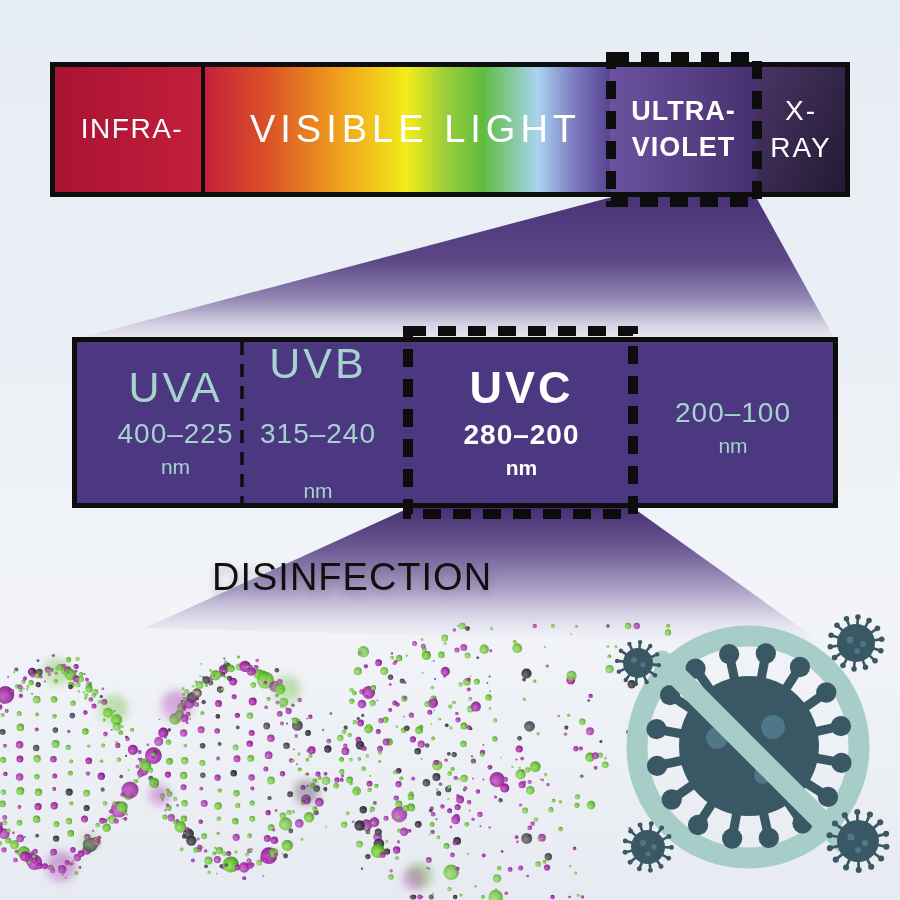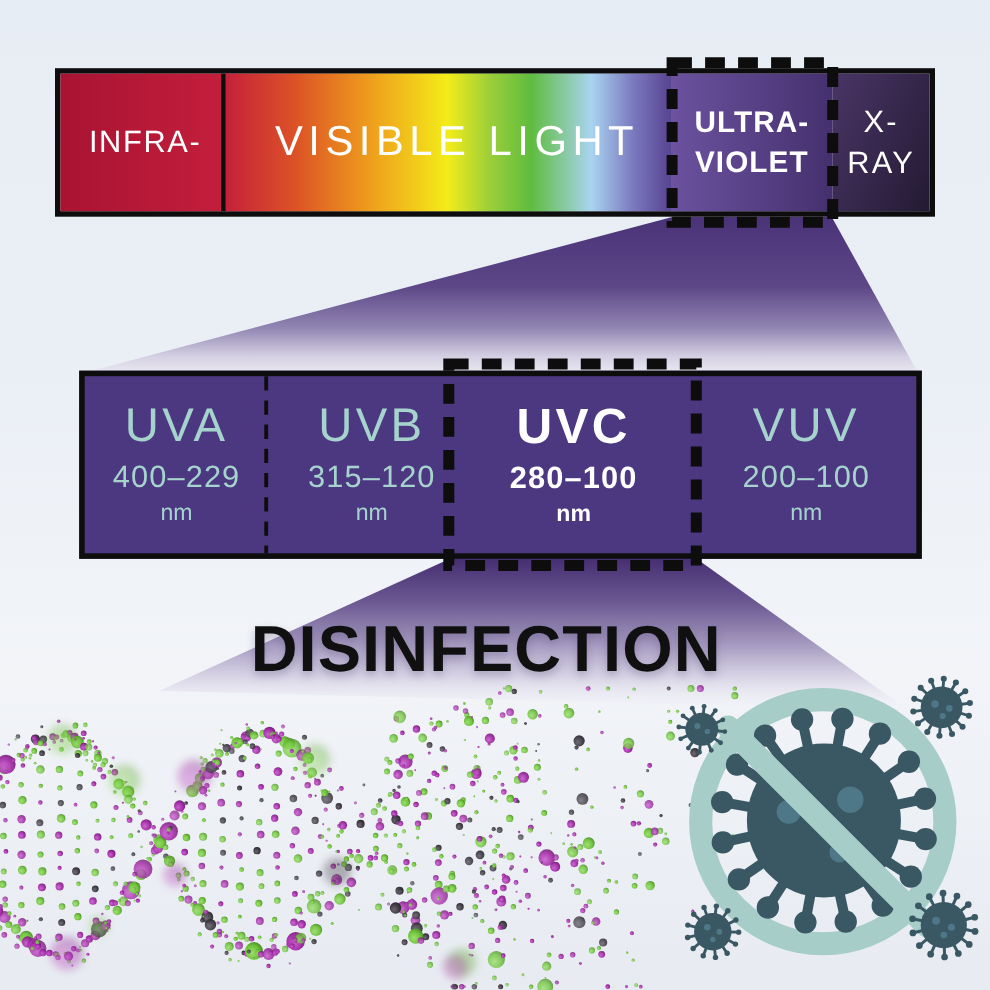--- a/index.html
+++ b/index.html
@@ -19,33 +19,33 @@
     align-items:center;justify-content:center;text-align:center;}
   .seg-ir{left:0;width:154px;}
   .seg-visible{left:130px;width:425px;border-left:4px solid var(--bar-outline,#0d0d0d);box-sizing:border-box;margin-left:16px;}
   .seg-uv{left:555px;width:147px;}
   .seg-xray{left:702px;width:88px;}
   .seg-label{color:#fff;font-size:28px;letter-spacing:1.5px;line-height:1.32;}
   .seg-label span{display:block;}
   .seg-visible .seg-label{font-size:38px;letter-spacing:5px;}
   .seg-uv .seg-label{font-weight:700;font-size:27px;letter-spacing:1px;}
   .seg-xray .seg-label{font-size:28px;letter-spacing:2px;}
-  .band-uva{left:1px;width:165px;}
-  .band-uvb{left:177px;width:168px;}
+  .band-uva{left:16px;width:165px;}
+  .band-uvb{left:157px;width:168px;justify-content:space-between;}
   .band-uvc{left:333px;width:223px;text-align:right;}
   .band-vuv{left:556px;width:200px;}
   .band{color:var(--band-text-teal,#a6d3cd);}
   .band-name{font-size:43px;letter-spacing:3px;line-height:1;}
   .band-range{font-size:28px;letter-spacing:1px;margin-top:9px;}
   .band-unit{font-size:21px;margin-top:5px;}
   .band-highlight{color:#fff;font-weight:700;}
   .band-highlight .band-name{font-size:45px;}
   #caption{
     position:absolute;left:212px;top:556px;width:460px;z-index:2;
-    text-align:center;font-size:59px;font-weight:700;letter-spacing:1px;
+    text-align:left;font-size:38px;font-weight:400;letter-spacing:1px;
     color:var(--caption-text,#101010);
     text-shadow:0 4px 8px rgba(90,80,120,0.35);
   }
   #dashes{z-index:3;}
 </style>
 </head>
 <body>
 
 <div class="stage">
 
@@ -1245,35 +1245,34 @@
       <div class="seg-label">
         <span>X-</span>
         <span>RAY</span>
       </div>
     </div>
   </div>
 
   <div id="bar2" class="bar">
     <div class="band band-uva">
       <div class="band-name">UVA</div>
-      <div class="band-range">400–229</div>
+      <div class="band-range">400–225</div>
       <div class="band-unit">nm</div>
     </div>
     <div class="band band-uvb">
       <div class="band-name">UVB</div>
-      <div class="band-range">315–120</div>
+      <div class="band-range">315–240</div>
       <div class="band-unit">nm</div>
     </div>
     <div class="band band-uvc band-highlight">
       <div class="band-name">UVC</div>
-      <div class="band-range">280–100</div>
+      <div class="band-range">280–200</div>
       <div class="band-unit">nm</div>
     </div>
     <div class="band band-vuv">
-      <div class="band-name">VUV</div>
       <div class="band-range">200–100</div>
       <div class="band-unit">nm</div>
     </div>
   </div>
 
   <div id="caption">DISINFECTION</div>
 
   <svg id="dashes" width="900" height="900" viewBox="0 0 900 900">
       <rect x="611" y="57" width="146" height="145" fill="none" stroke="#0d0d0d" stroke-width="10" stroke-dasharray="18 12"></rect>
       <rect x="408" y="331" width="225" height="183" fill="none" stroke="#0d0d0d" stroke-width="10" stroke-dasharray="18 12"></rect>

